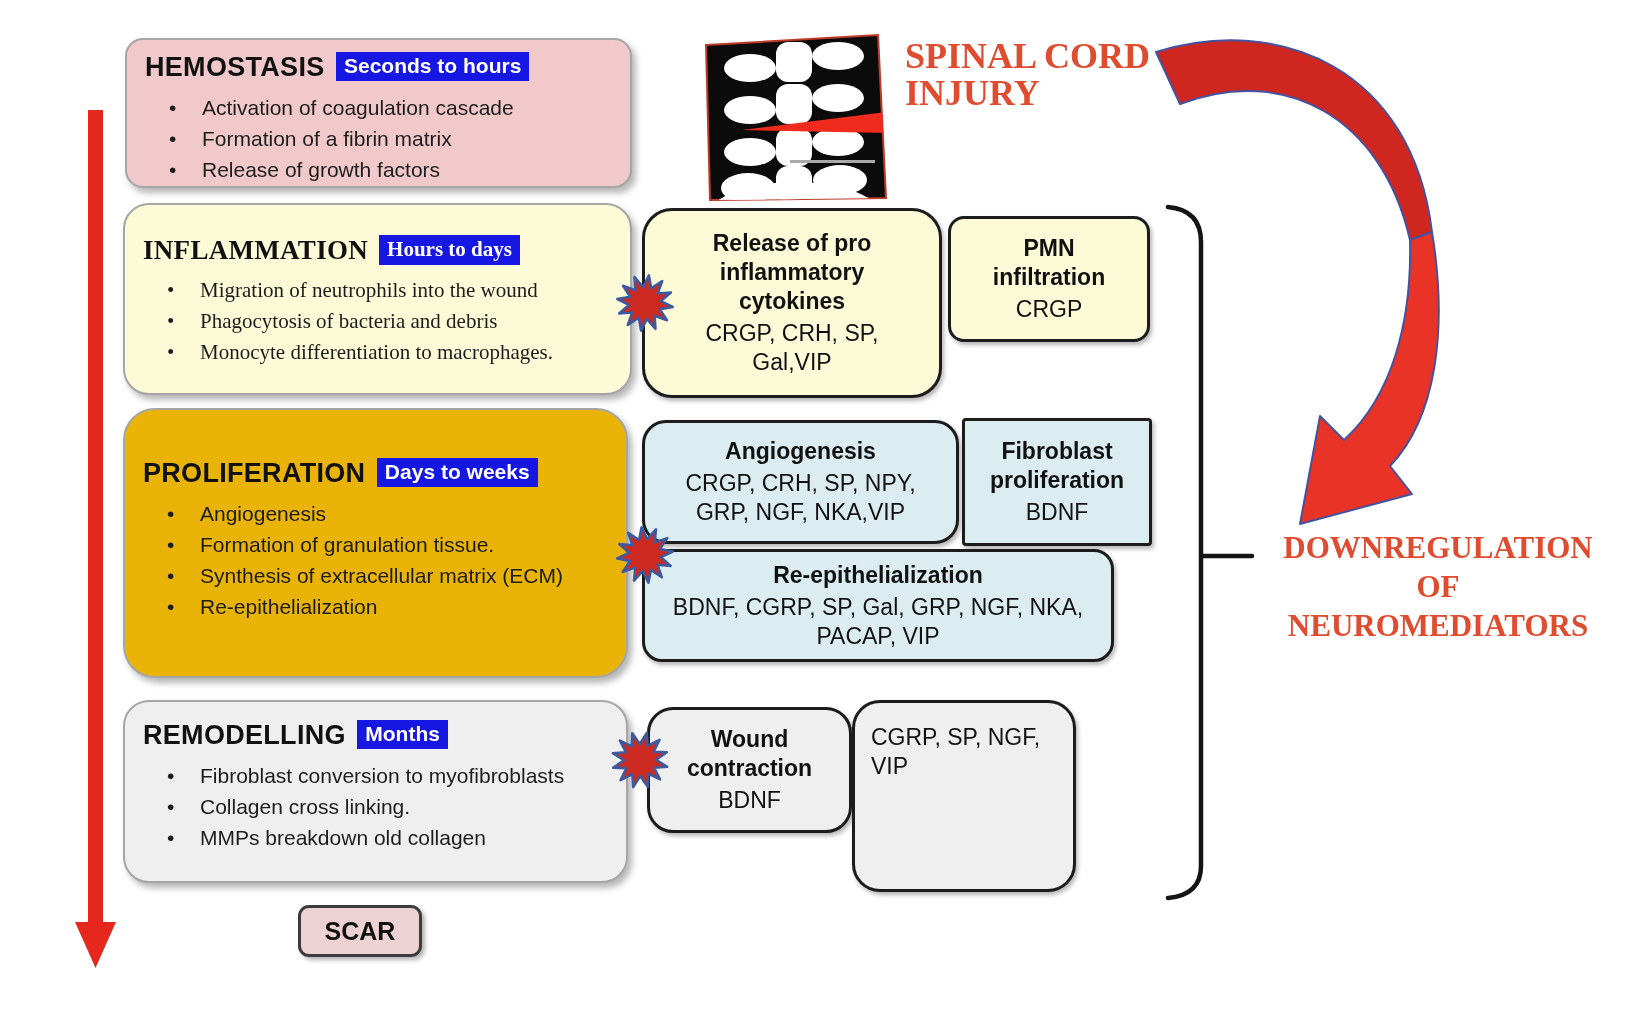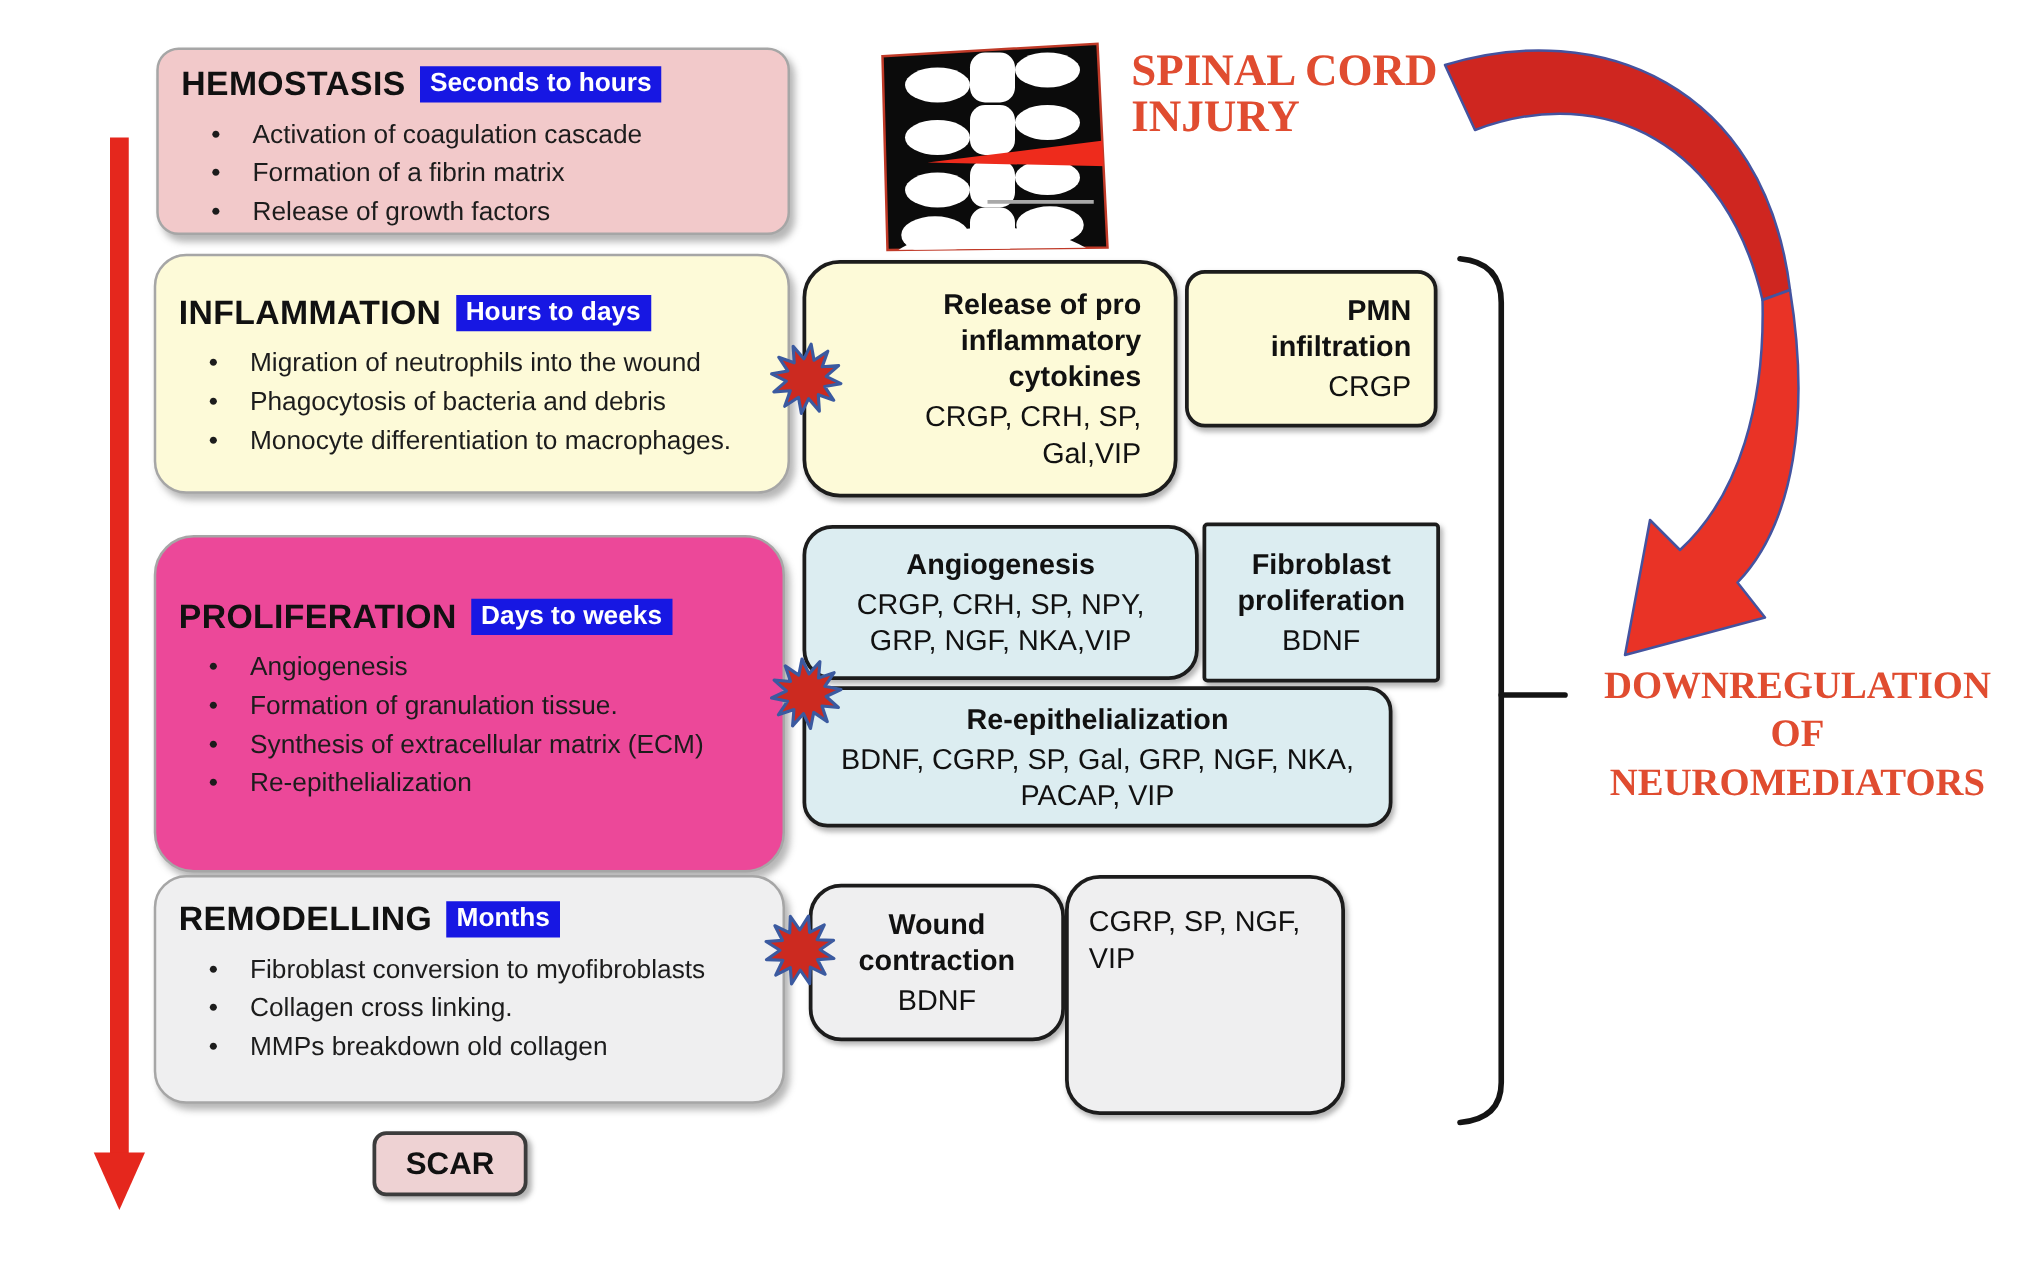--- a/index.html
+++ b/index.html
@@ -21,33 +21,33 @@
   .phase-duration {
     display:inline-block; background:#1717e3; color:#ffffff;
     font-weight:bold; font-size:21px; padding:2px 8px 3px; margin-left:7px;
     vertical-align:3px;
   }
   .phase-bullets { list-style:none; margin:9px 0 0; padding:0; font-size:21px; line-height:31px; color:#1c1c1c; }
   .phase-bullets li { position:relative; padding-left:57px; }
   .phase-bullets li::before { content:"\2022"; position:absolute; left:24px; }
 
   .p-hemostasis   { left:125px; top:38px;  width:507px; height:150px; background:#f2c9ca; border-radius:18px; padding:12px 16px 0 18px; }
-  .p-inflammation { left:123px; top:203px; width:509px; height:192px; background:#fdfad8; border-radius:26px; padding:30px 10px 0 18px; }
-  .p-proliferation{ left:123px; top:428px; width:505px; height:270px; background:#ec4899; border-radius:32px; padding:48px 10px 0 18px; }
+  .p-inflammation { left:123px; top:203px; width:509px; height:192px; background:#fdfad8; border-radius:26px; padding:30px 10px 0 18px;font-family:Liberation Serif, serif; }
+  .p-proliferation{ left:123px; top:408px; width:505px; height:270px; background:#eab308; border-radius:32px; padding:48px 10px 0 18px; }
   .p-remodelling  { left:123px; top:700px; width:505px; height:183px; background:#efeff0; border-radius:26px; padding:18px 10px 0 18px; }
 
   
   .mbox {
     position:absolute; z-index:2; border:3px solid #1c1c1c; box-sizing:border-box;
     text-align:center; display:flex; flex-direction:column; justify-content:center;
     box-shadow:2px 3px 4px rgba(70,70,70,.4);
   }
   .mbox-title { font-weight:bold; font-size:23px; line-height:29px; }
   .mbox-meds  { font-size:23px; line-height:29px; margin-top:3px; }
-  .bg-yellow { background:#fdfad8;text-align:right; }
+  .bg-yellow { background:#fdfad8; }
   .bg-blue   { background:#dcedf1; }
   .bg-gray   { background:#efeff0; }
 
   .m-cytokines { left:642px; top:208px; width:300px; height:190px; border-radius:30px; padding:6px 26px; }
   .m-pmn       { left:948px; top:216px; width:202px; height:126px; border-radius:16px; padding:4px 18px; }
   .m-angio     { left:642px; top:420px; width:317px; height:124px; border-radius:24px; padding:4px 14px; }
   .m-fibro     { left:962px; top:418px; width:190px; height:128px; border-radius:4px; padding:4px 10px; }
   .m-reepi     { left:642px; top:549px; width:472px; height:113px; border-radius:20px; padding:4px 12px; }
   .m-wound     { left:647px; top:707px; width:205px; height:126px; border-radius:26px; padding:4px 8px; }
   .m-collagen  { left:852px; top:700px; width:224px; height:192px; border-radius:28px;

